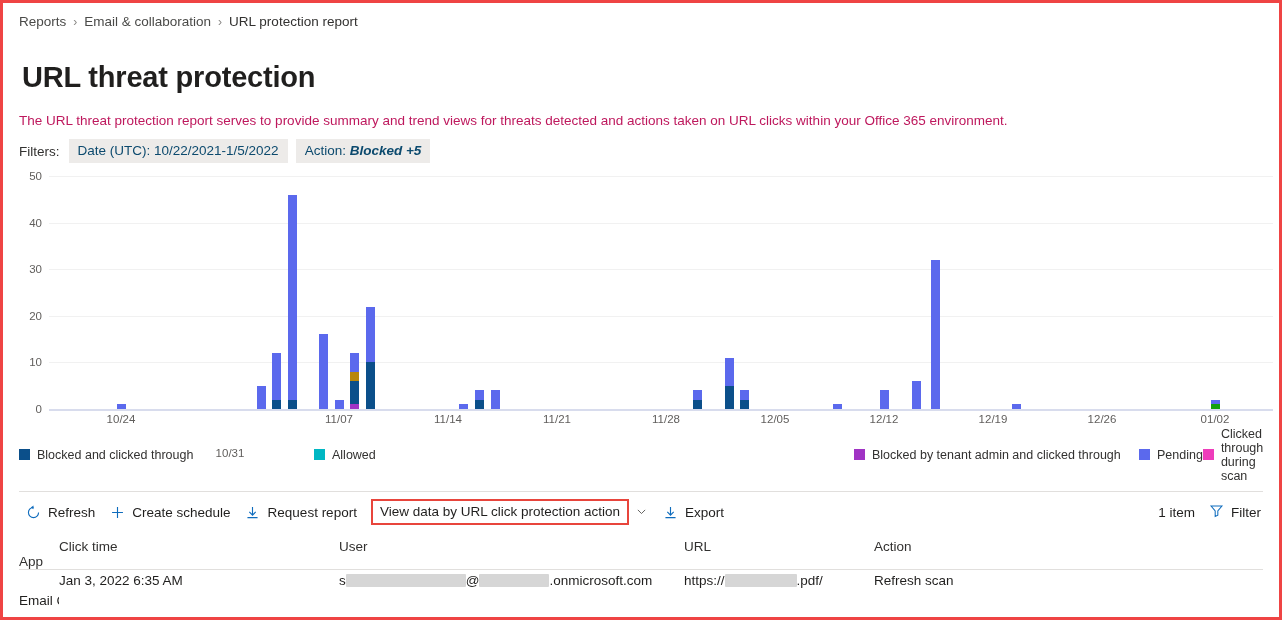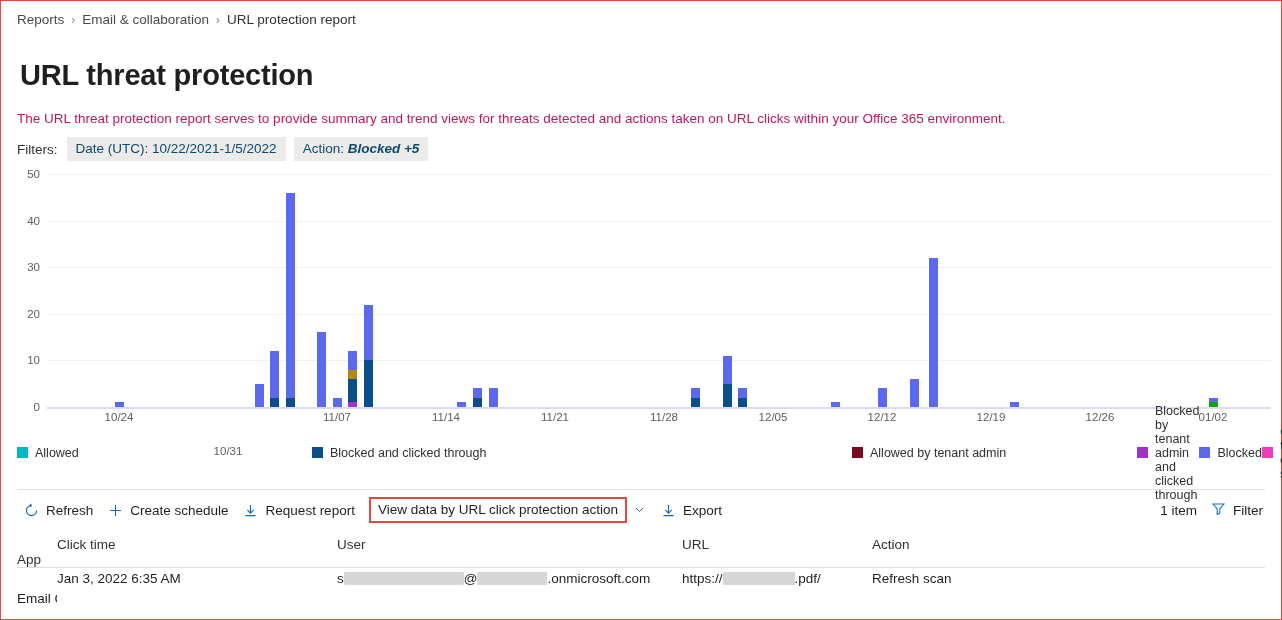--- a/index.html
+++ b/index.html
@@ -12,21 +12,21 @@
     width: 1282px;
     height: 620px;
     font-family: "Liberation Sans", sans-serif;
     color: #201f1e;
     overflow: hidden;
     position: relative;
   }
   #page {
     position: absolute;
     inset: 0;
-    border: 1px solid #ef4444;
+    border: 3px solid #ef4444;
     box-sizing: border-box;
     background: #fff;
   }
 
   
   .breadcrumb {
     position: absolute;
     left: 16px;
     top: 11px;
     font-size: 13.5px;
@@ -394,38 +394,34 @@
         <div class="x-label" style="left: 772px;">12/05</div>
         <div class="x-label" style="left: 881px;">12/12</div>
         <div class="x-label" style="left: 990px;">12/19</div>
         <div class="x-label" style="left: 1099px;">12/26</div>
         <div class="x-label" style="left: 1212px;">01/02</div>
       </div>
   </div>
 
   <div class="legend" id="legend">
       <div class="legend-item">
+        <span class="swatch" style="background: rgb(11, 79, 138);"></span>
+        <span>Blocked and clicked through</span>
+      </div>
+      <div class="legend-item">
         <span class="swatch" style="background: rgb(0, 183, 195);"></span>
         <span>Allowed</span>
-      </div>
-      <div class="legend-item">
-        <span class="swatch" style="background: rgb(11, 79, 138);"></span>
-        <span>Blocked and clicked through</span>
-      </div>
-      <div class="legend-item">
-        <span class="swatch" style="background: rgb(117, 11, 28);"></span>
-        <span>Allowed by tenant admin</span>
       </div>
       <div class="legend-item">
         <span class="swatch" style="background: rgb(160, 51, 196);"></span>
         <span>Blocked by tenant admin and clicked through</span>
       </div>
       <div class="legend-item">
         <span class="swatch" style="background: rgb(91, 105, 237);"></span>
-        <span>Blocked</span>
+        <span>Pending</span>
       </div>
       <div class="legend-item">
         <span class="swatch" style="background: rgb(238, 61, 187);"></span>
         <span>Clicked through during scan</span>
       </div>
     </div>
 
   <div class="toolbar-sep"></div>
   <div class="toolbar">
     <button class="tb-btn">

